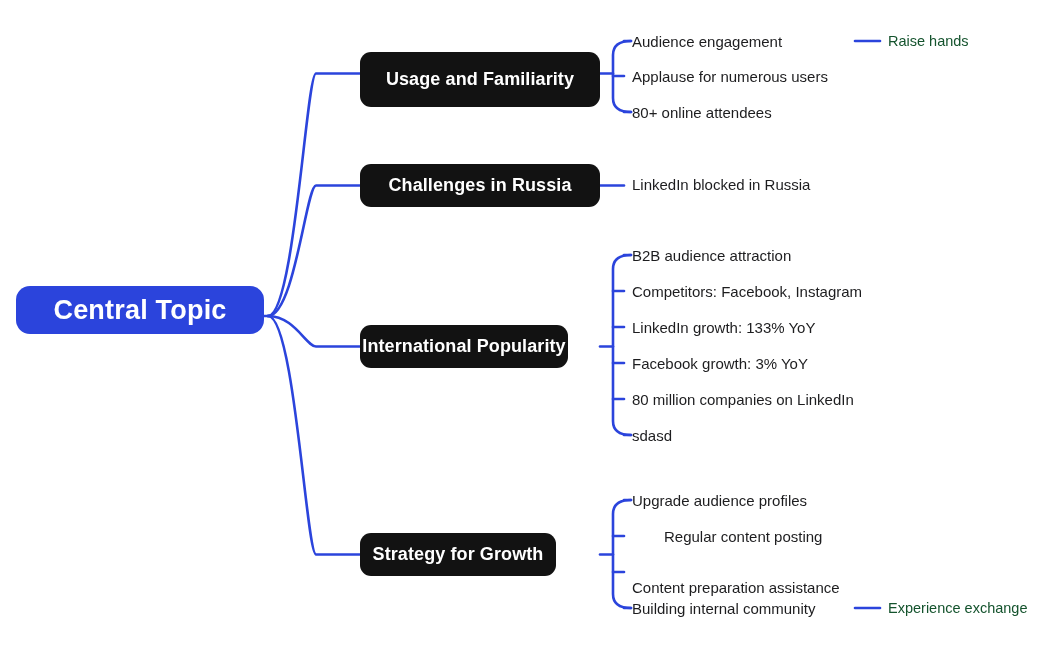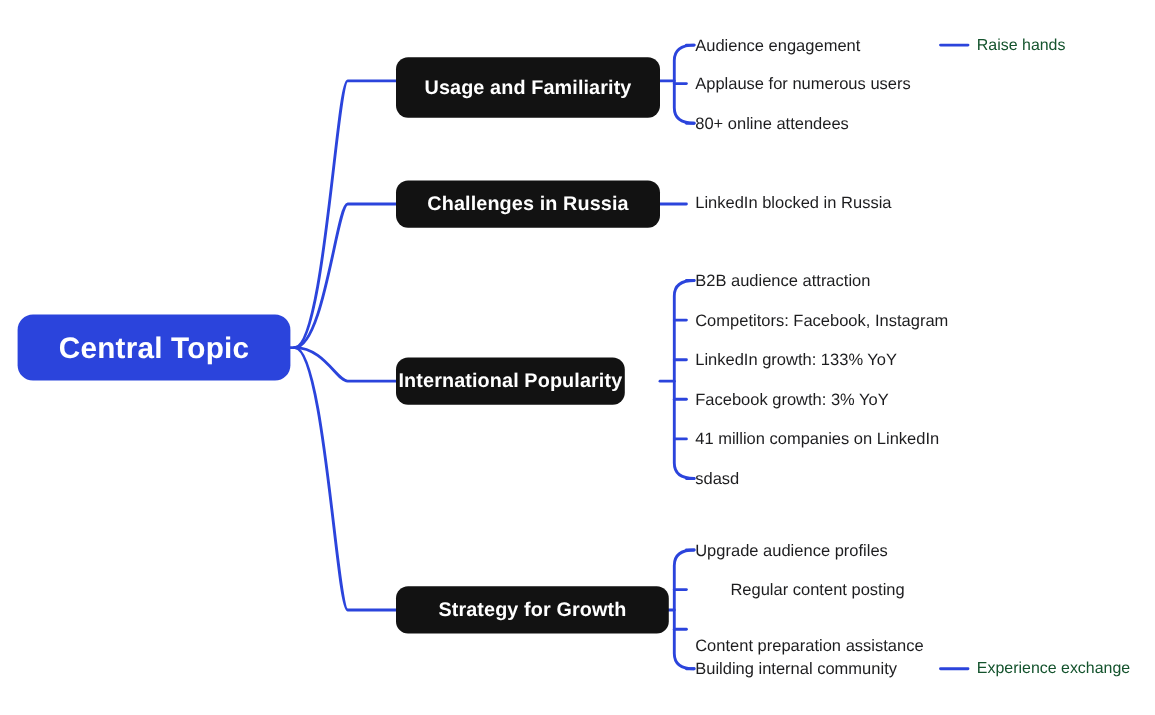--- a/index.html
+++ b/index.html
@@ -98,44 +98,44 @@
         <path d="M 631 500 Q 613 500 613 514 L 613 594 Q 613 608 631 608"></path>
         <path d="M 631 500 L 624 500"></path>
         <path d="M 613 536 L 624 536"></path>
         <path d="M 613 572 L 624 572"></path>
         <path d="M 631 608 L 624 608"></path>
         <path d="M 855 608 L 880 608"></path>
       </g>
   </svg>
 
   <div id="nodes-layer">
-      <div class="node node-central" style="left: 16px; top: 286px; width: 248px; height: 60px;">
+      <div class="node node-central" style="left: 16px; top: 286px; width: 248px; height: 48px;">
         <span>Central Topic</span>
       </div>
       <div class="node node-branch" style="left: 360px; top: 52px; width: 240px; height: 55px;">
         <span>Usage and Familiarity</span>
       </div>
       <div class="leaf" style="left: 632px; top: 34px;">Audience engagement</div>
       <div class="leaf-sub" style="left: 888px; top: 34px;">Raise hands</div>
       <div class="leaf" style="left: 632px; top: 69px;">Applause for numerous users</div>
       <div class="leaf" style="left: 632px; top: 105px;">80+ online attendees</div>
       <div class="node node-branch" style="left: 360px; top: 164px; width: 240px; height: 43px;">
         <span>Challenges in Russia</span>
       </div>
       <div class="leaf" style="left: 632px; top: 177px;">LinkedIn blocked in Russia</div>
       <div class="node node-branch" style="left: 360px; top: 325px; width: 208px; height: 43px;">
         <span>International Popularity</span>
       </div>
       <div class="leaf" style="left: 632px; top: 248px;">B2B audience attraction</div>
       <div class="leaf" style="left: 632px; top: 284px;">Competitors: Facebook, Instagram</div>
       <div class="leaf" style="left: 632px; top: 320px;">LinkedIn growth: 133% YoY</div>
       <div class="leaf" style="left: 632px; top: 356px;">Facebook growth: 3% YoY</div>
-      <div class="leaf" style="left: 632px; top: 392px;">41 million companies on LinkedIn</div>
+      <div class="leaf" style="left: 632px; top: 392px;">80 million companies on LinkedIn</div>
       <div class="leaf" style="left: 632px; top: 428px;">sdasd</div>
-      <div class="node node-branch" style="left: 360px; top: 533px; width: 248px; height: 43px;">
+      <div class="node node-branch" style="left: 360px; top: 533px; width: 196px; height: 43px;">
         <span>Strategy for Growth</span>
       </div>
       <div class="leaf" style="left: 632px; top: 493px;">Upgrade audience profiles</div>
       <div class="leaf" style="left: 632px; top: 529px; margin-left: 32px;">Regular content posting</div>
       <div class="leaf" style="left: 632px; top: 565px; margin-top: 15px;">Content preparation assistance</div>
       <div class="leaf" style="left: 632px; top: 601px;">Building internal community</div>
       <div class="leaf-sub" style="left: 888px; top: 601px;">Experience exchange</div>
     </div>
 
 </div>

